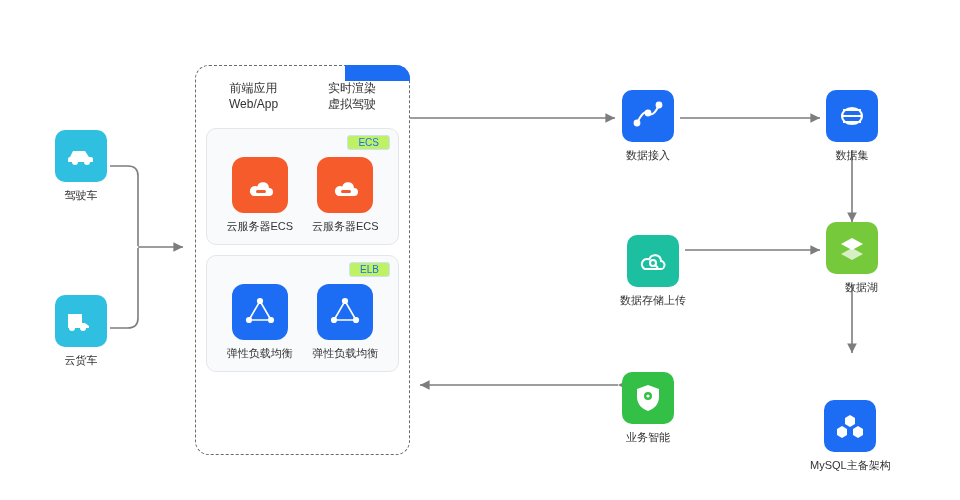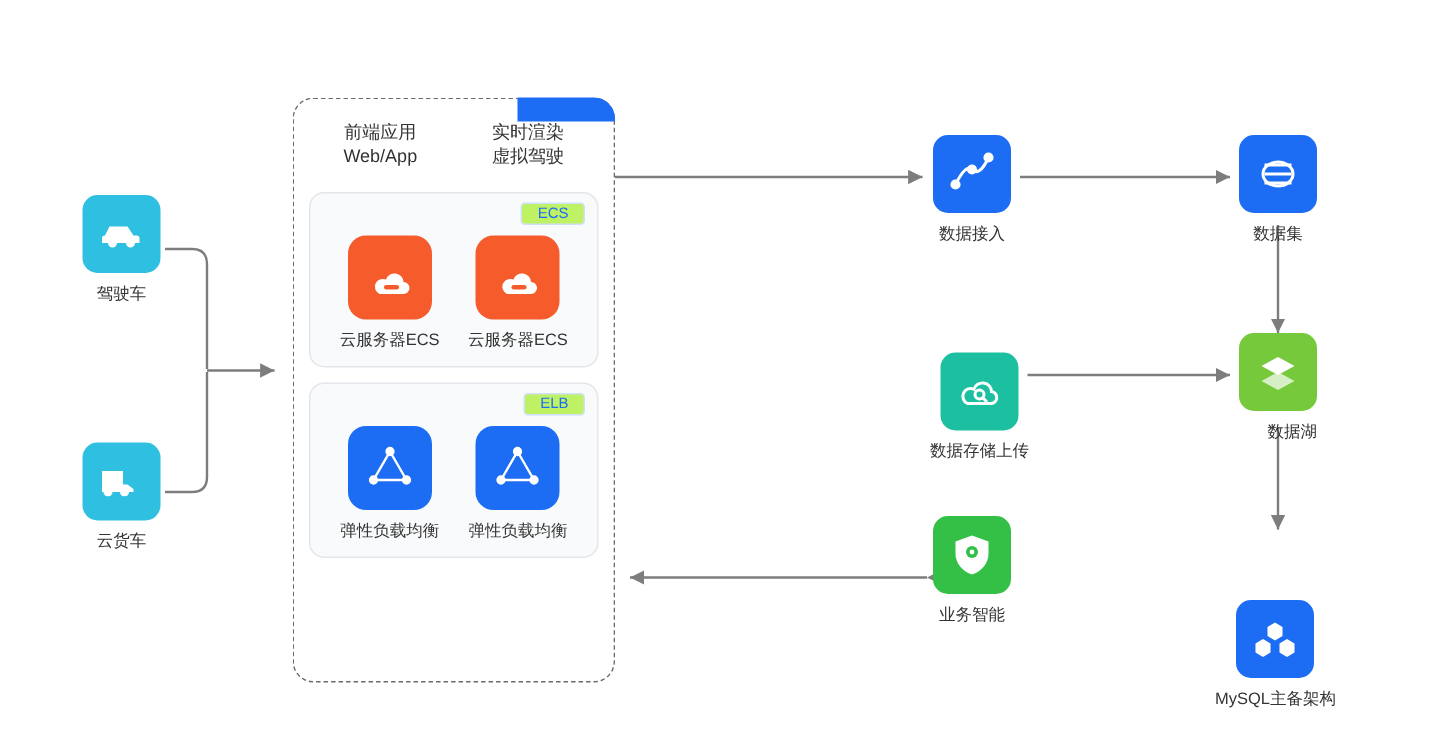--- a/index.html
+++ b/index.html
@@ -181,21 +181,21 @@
 <div class="node" style="left:826px; top:222px;align-items:flex-end;">
   <div class="ic lime">
     <svg width="28" height="28" viewBox="0 0 28 28" fill="#fff">
         <path d="M14 4 L25 10 L14 16 L3 10 Z"></path>
         <path d="M14 14 L25 20 L14 26 L3 20 Z" opacity="0.7"></path>
       </svg>
   </div>
   <div class="label">数据湖</div>
 </div>
 
-<div class="node" style="left:622px; top:344px;">
+<div class="node" style="left:622px; top:372px;">
   <div class="ic green">
     <svg width="28" height="30" viewBox="0 0 28 30" fill="#fff">
         <path d="M14 2 L25 6 v8 c0 7-5 12-11 14 C8 26 3 21 3 14 V6 Z"></path>
         <circle cx="14" cy="13" r="4" fill="#34c047"></circle>
         <circle cx="14" cy="13" r="1.6" fill="#fff"></circle>
       </svg>
   </div>
   <div class="label">业务智能</div>
 </div>
 

